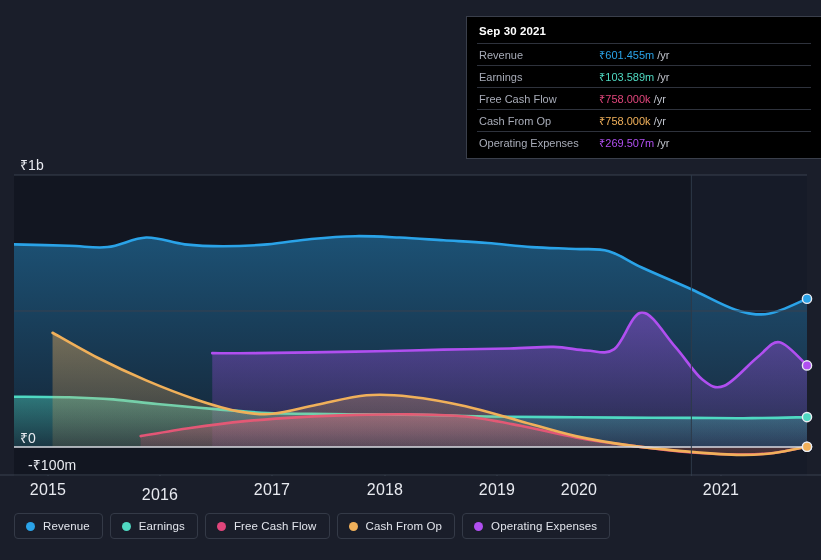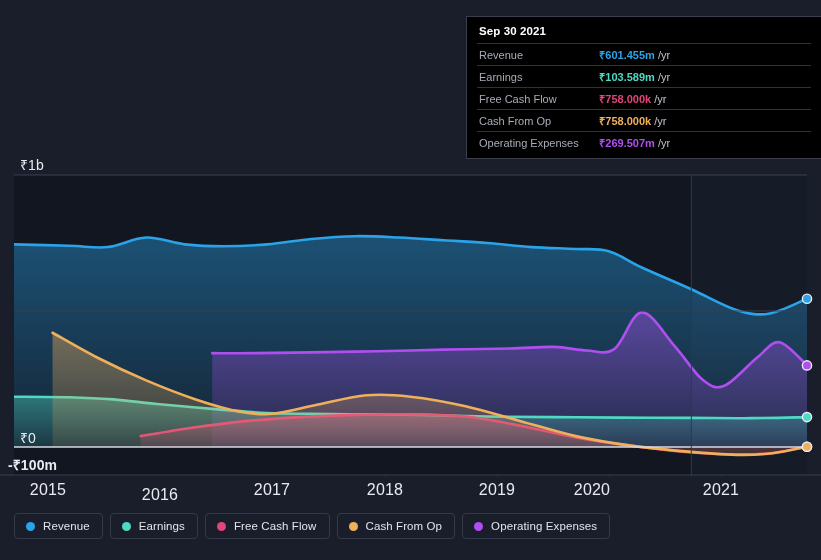--- a/index.html
+++ b/index.html
@@ -62,21 +62,21 @@
   #tooltip td {
     padding: 3px 0 3px 2px;
     border-top: 1px solid #2e323c;
     font-size: 11px;
     vertical-align: middle;
     white-space: nowrap;
   }
   #tooltip td.tt-label { color: #a8acb8; width: 120px; }
   #tooltip td.tt-val { color: #c8cbd4; }
   #tooltip tr.tt-sub td { border-top: none; padding-top: 0; }
-  .tt-amt { font-weight: bold; margin-top: 40px; }
+  .tt-amt { font-weight: normal; margin-top: 40px; }
   .tt-unit { color: #c0c4cd; font-weight: normal; margin-top: 13px; }
   .tt-pct { color: #ffffff; font-weight: bold; }
   .tt-pct-txt { color: #a8acb8; font-weight: normal; }
 
   
   #legend {
     position: absolute;
     left: 14px; top: 513px;
     display: flex;
     gap: 7px;
@@ -165,30 +165,30 @@
         <circle cx="807" cy="417.08" r="4.6" fill="#4fd9c2" stroke="#e9ecf2" stroke-width="1.4"></circle>
         <circle cx="807" cy="446.728" r="4.6" fill="#e0457b" stroke="#e9ecf2" stroke-width="1.4"></circle>
         <circle cx="807" cy="446.728" r="4.6" fill="#f0b05a" stroke="#e9ecf2" stroke-width="1.4"></circle>
         <circle cx="807" cy="365.4" r="4.6" fill="#b04ff0" stroke="#e9ecf2" stroke-width="1.4"></circle>
       </svg>
   </div>
 
   <div>
     <div class="ylabel" style="left:20px; top:155px;">₹1b</div>
     <div class="ylabel" style="left:20px; top:428px;">₹0</div>
-    <div class="ylabel" style="left:8px; top:455px;font-weight:bold;">-₹100m</div>
+    <div class="ylabel" style="left:28px; top:455px;">-₹100m</div>
   </div>
 
   <div>
     <div class="xlabel" style="left:48px;  top:481px;">2015</div>
     <div class="xlabel" style="left:160px; top:486px;">2016</div>
     <div class="xlabel" style="left:272px; top:481px;">2017</div>
     <div class="xlabel" style="left:385px; top:481px;">2018</div>
     <div class="xlabel" style="left:497px; top:481px;">2019</div>
-    <div class="xlabel" style="left:592px; top:481px;">2020</div>
+    <div class="xlabel" style="left:579px; top:481px;">2020</div>
     <div class="xlabel" style="left:721px; top:481px;text-align:right;">2021</div>
   </div>
 
   <div id="tooltip">
     <div class="tt-date">Sep 30 2021</div>
     <table>
       <tbody>
           <tr>
         <td class="tt-label">Revenue</td>
         <td class="tt-val"><span class="tt-amt" style="color:#2aa3e8">₹601.455m</span> <span class="tt-unit">/yr</span></td>

